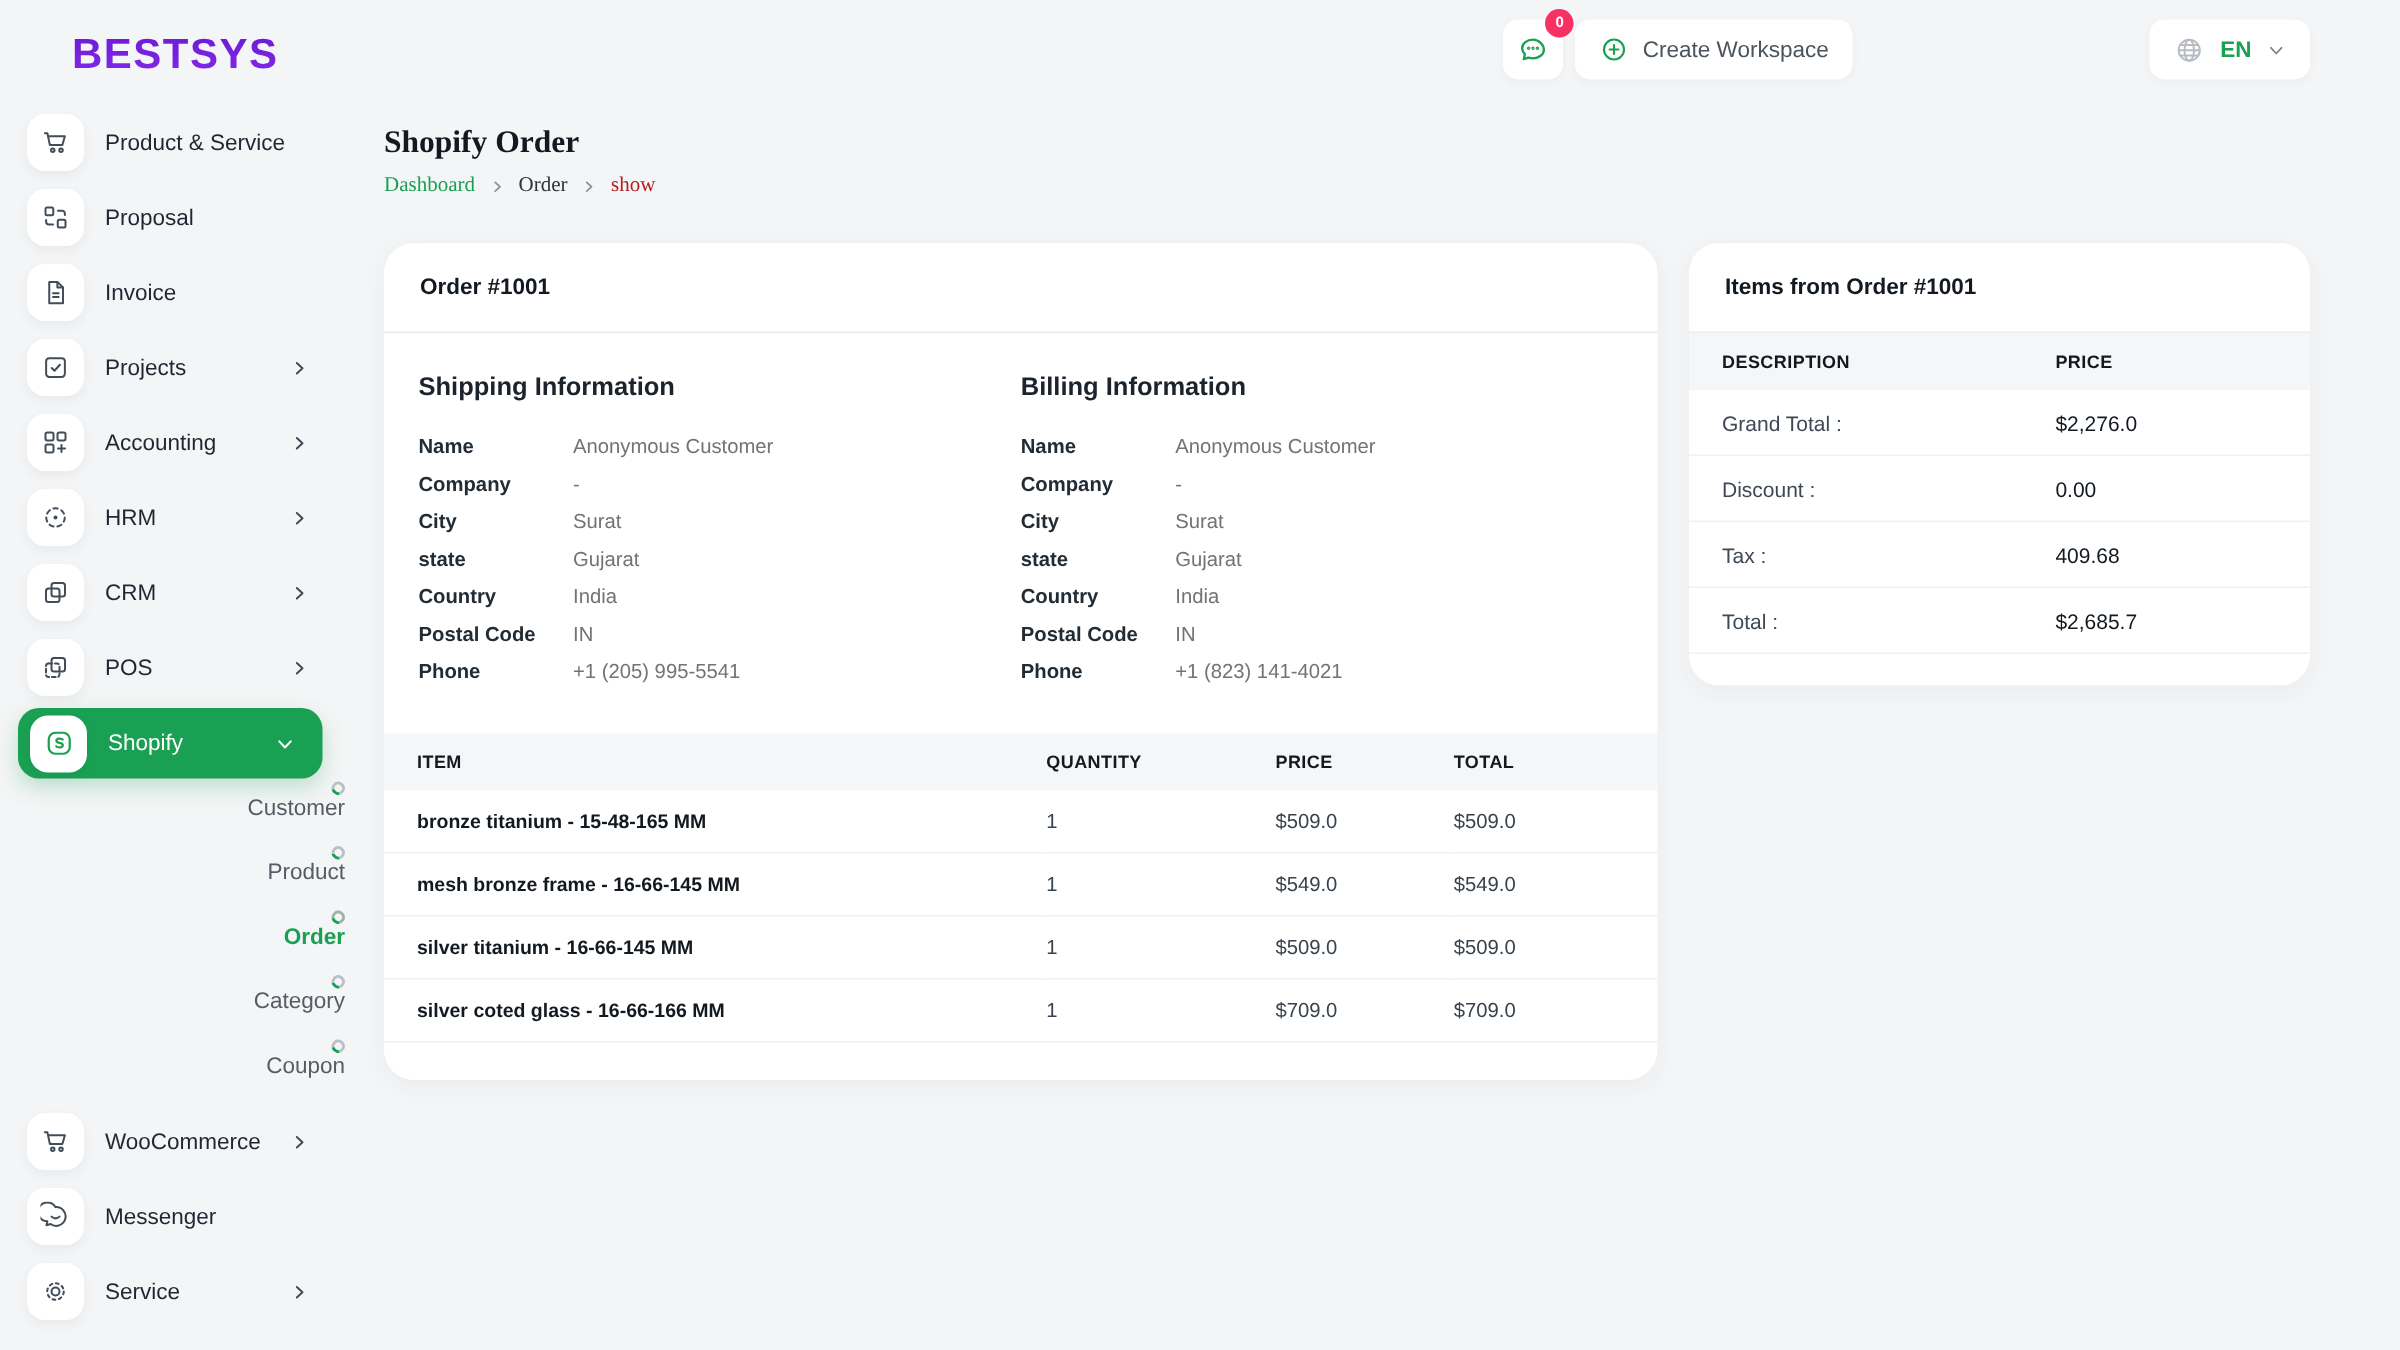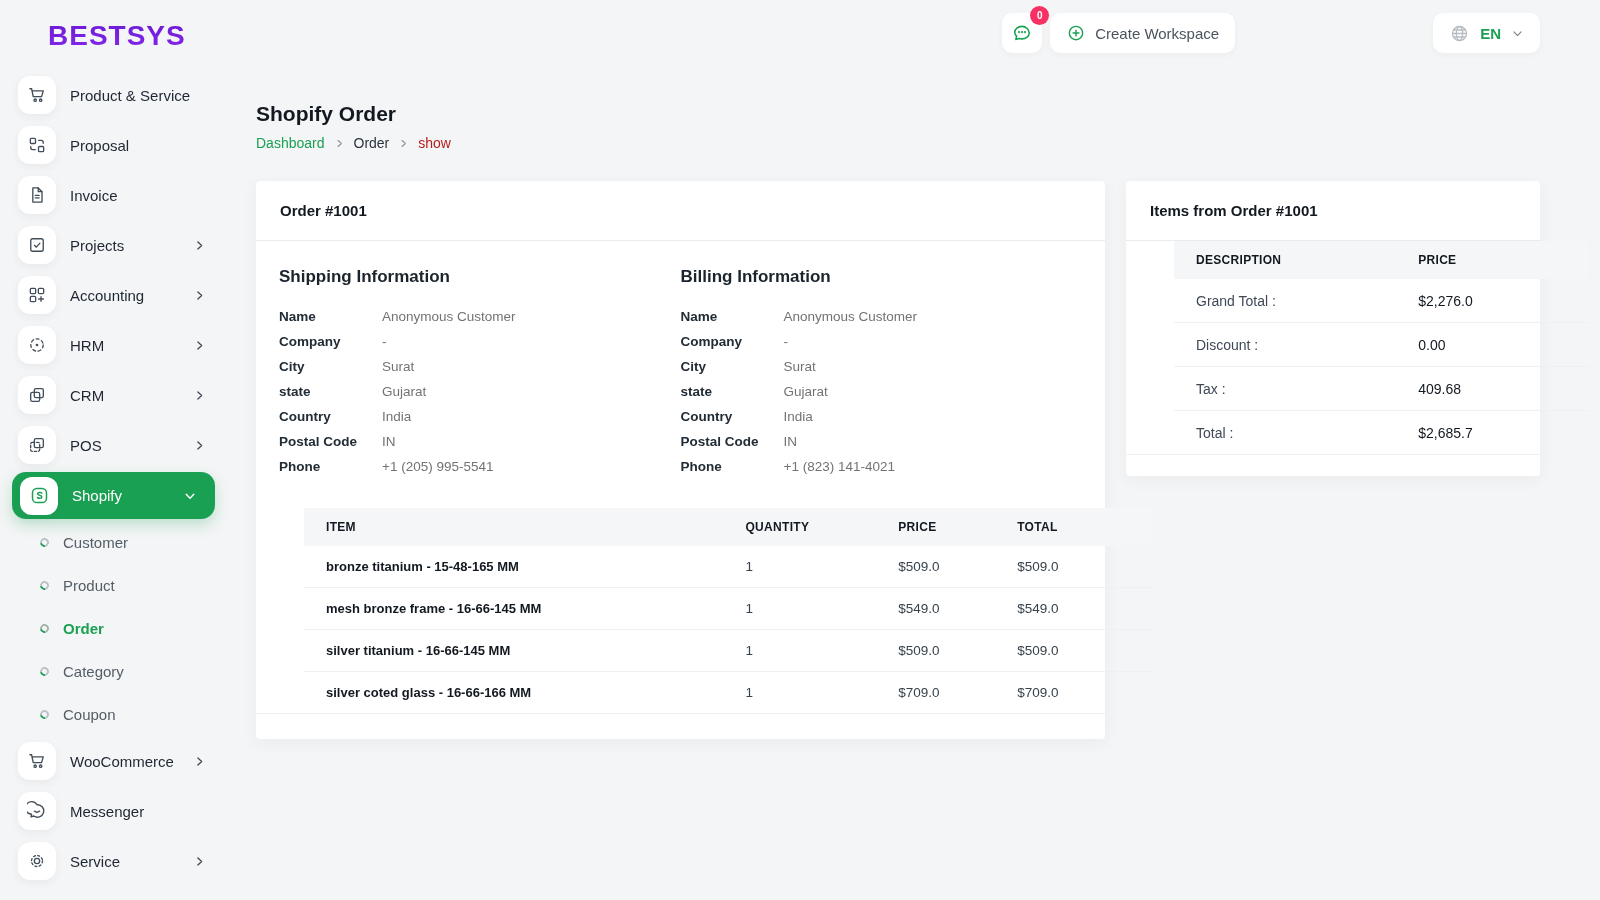--- a/index.html
+++ b/index.html
@@ -37,22 +37,23 @@
   .chev { position:absolute; right:24px; color:#3f4956; display:flex; }
   .nav-item.active {
     background:#1aa053; border-radius:14px;
     margin:2px 15px 2px 12px; padding-left:8px; height:47px;
     box-shadow:0 6px 14px rgba(26,160,83,.25);
   }
   .nav-item.active .icon-box { color:#1aa053; border-radius:12px; }
   .nav-item.active .nav-label { color:#fff; font-weight:400; }
   .nav-item.active .chev { color:#fff; right:18px; }
   .sub-item {
-    display:flex; align-items:center; height:43px; cursor:pointer;
+    display:flex; align-items:flex-end; height:43px; cursor:pointer;
     padding-left:40px;
+    flex-direction:column;
   }
   .bullet {
     width:9px; height:9px; border-radius:50%;
     border:2px solid #b9c0c6; border-bottom-color:#1aa053;
     transform:rotate(35deg); flex-shrink:0;
   }
   .sub-label { margin-left:14px; font-size:15px; color:#545d66; }
   .sub-item.active-sub .sub-label { color:#1aa053; font-weight:700; }
   .sub-item.active-sub .bullet { border-color:#9fb3a6; border-bottom-color:#1aa053; }
 
@@ -73,48 +74,48 @@
     height:40px; background:#fff; border:none; border-radius:10px;
     display:flex; align-items:center; gap:9px; padding:0 16px;
     font-family:inherit; font-size:15px; color:#4a545e; cursor:pointer;
     box-shadow:0 2px 6px rgba(40,50,60,.04);
   }
   .lang { margin-left:190px; color:#1aa053; font-weight:600; gap:10px; }
   .lang .globe { color:#b6bcc2; display:flex; }
   .lang .dd { color:#7a848d; display:flex; }
 
   
-  .page-head { margin-top:36px; }
+  .page-head { margin-top:16px;font-family:Liberation Serif, serif; }
   .page-title { font-size:21px; font-weight:700; color:#131920; }
   .breadcrumb { display:flex; align-items:center; gap:9px; margin-top:9px; font-size:14px; }
   .breadcrumb .bc-link { color:#1aa053; cursor:pointer; }
   .breadcrumb .bc-current { color:#2b343d; }
   .breadcrumb .bc-muted { color:#b91c1c; }
   .bc-sep { color:#8d959d; display:flex; }
 
   
   .cards-row { display:flex; align-items:flex-start; gap:21px; margin-top:30px; }
   .card {
-    background:#fff; border-radius:4px;
+    background:#fff; border-radius:20px;
     box-shadow:0 4px 16px rgba(46,54,62,.05);
   }
   .card-main { width:849px; }
   .card-side { width:414px; }
   .card-header {
     padding:21px 24px; font-size:15px; font-weight:700; color:#131920;
     border-bottom:1px solid #e9ebec;
   }
   .info-wrap { display:flex; padding:26px 23px 24px; }
   .info-col { width:50%; }
   .info-col h3 { font-size:17px; font-weight:700; color:#1b232c; margin-bottom:22px; }
   .field-row { display:flex; margin-bottom:10px; }
   .field-label { width:103px; font-size:13.5px; font-weight:700; color:#222c35; flex-shrink:0; }
   .field-value { font-size:13.5px; color:#737373; }
 
-  table { width:100%; border-collapse:collapse;margin-left:48px; }
+  table { width:100%; border-collapse:collapse; }
   thead th {
     background:#f5f6f8; text-align:left; font-size:12px; font-weight:700;
     letter-spacing:.3px; color:#131920; padding:12px 8px 12px 0; text-transform:uppercase;
   }
   thead th:first-child { padding-left:22px; }
   tbody td { padding:13px 8px 13px 0; border-top:1px solid #eef0f2; font-size:13.5px; color:#37424c; }
   tbody td:first-child { padding-left:22px; }
   tbody tr:first-child td { border-top:none; }
   .item-name { font-weight:700; font-size:13px; color:#131920; }
   .tbl-footer { height:26px; border-top:1px solid #eef0f2; }

